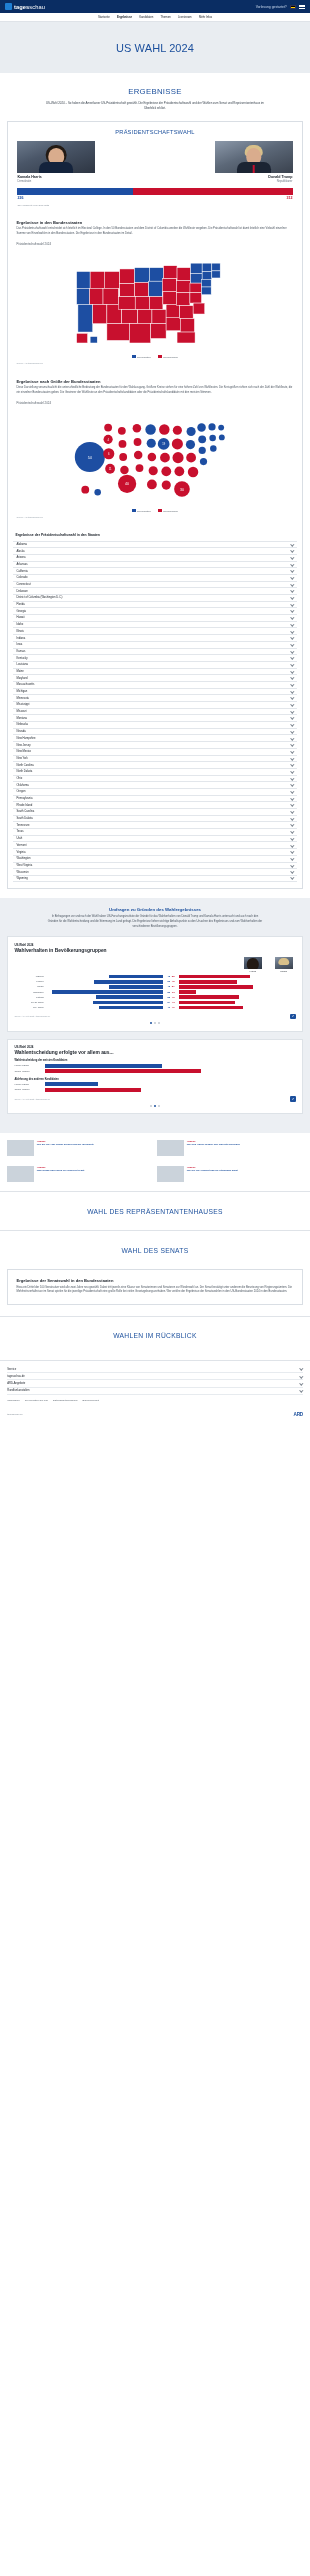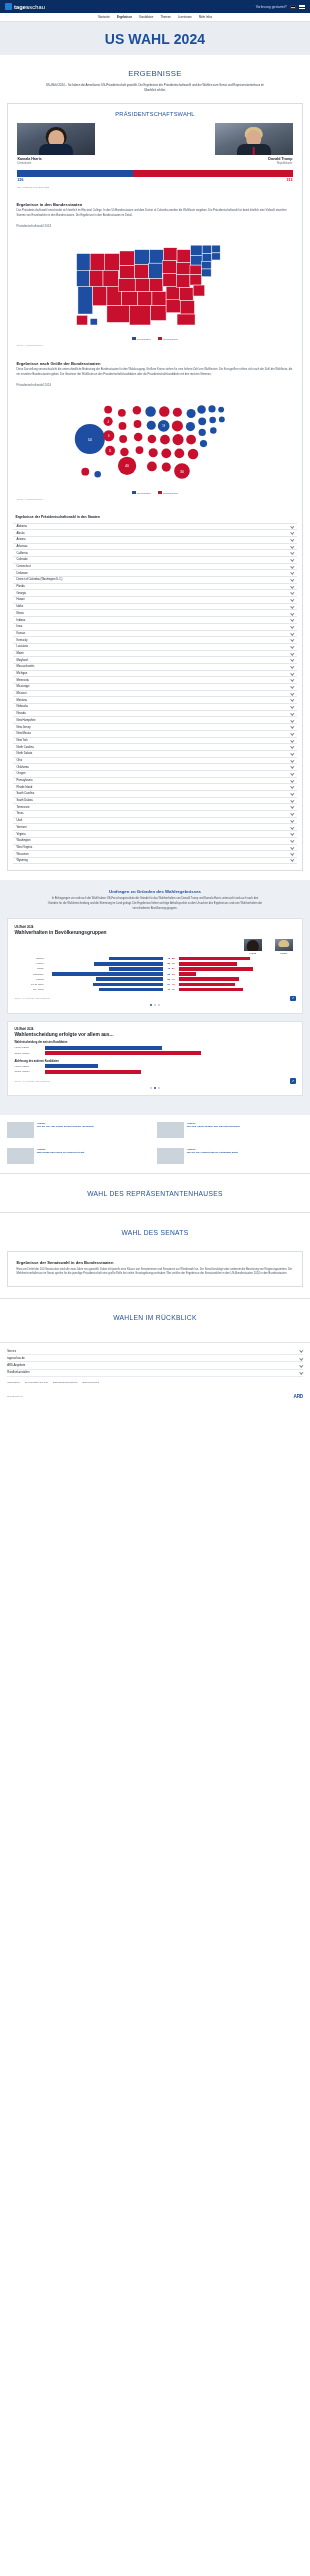--- a/index.html
+++ b/index.html
@@ -53,24 +53,24 @@
   .navrow a { font-size:2.8px; color:#20262e; text-decoration:none; }
   .navrow a.active { font-weight:bold; }
 
   
   .headline-band {
     background:#e9edf1;
     padding:8.3px 0 7.2px;
     text-align:center;
   }
   .headline-band h1 {
-    margin:1px;
-    font-size:14px;
+    margin:12px;
+    font-size:11px;
     color:#1b4f9c;
-    font-weight:bold;
+    font-weight:normal;
     letter-spacing:0.1px;
   }
 
   
   .section-pad { padding:0 7.2px; }
   .section-title {
     text-align:center;
     color:#1b4f9c;
     font-size:7.8px;
     letter-spacing:0.3px;

